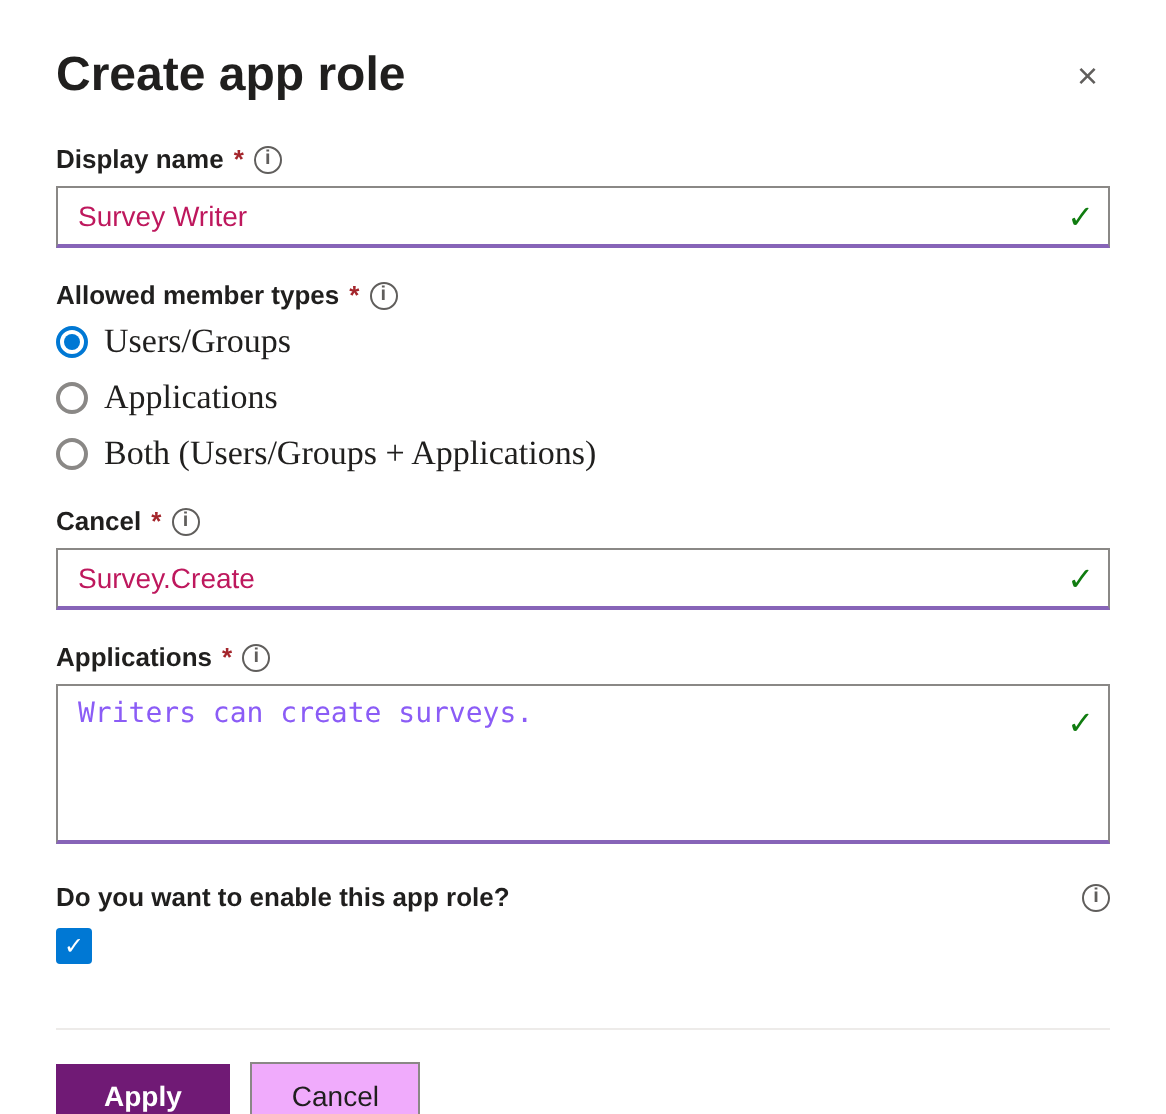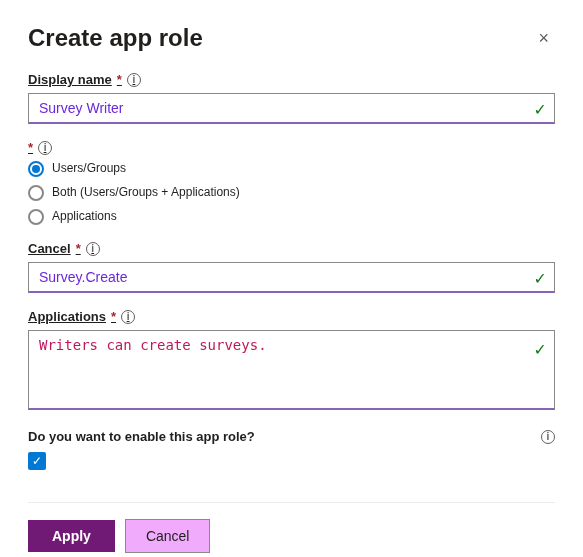--- a/index.html
+++ b/index.html
@@ -50,21 +50,20 @@
       margin-bottom: 16px;
     }
     .field-label {
       display: flex;
       align-items: center;
       gap: 5px;
       margin-bottom: 6px;
       font-weight: 600;
       color: #201f1e;
       font-size: 13px;
-      text-decoration: underline;
     }
     .required-star {
       color: #a4262c;
     }
     .info-icon {
       display: inline-flex;
       align-items: center;
       justify-content: center;
       width: 14px;
       height: 14px;
@@ -75,42 +74,42 @@
       font-weight: 700;
       cursor: default;
       line-height: 1;
     }
     .text-input {
       width: 100%;
       border: 1px solid #8a8886;
       border-bottom: 2px solid #8a8886;
       padding: 6px 30px 6px 10px;
       font-size: 14px;
-      color: #6d28d9;
+      color: #be185d;
       outline: none;
       position: relative;
     }
     .input-wrapper {
       position: relative;
     }
     .input-check {
       position: absolute;
       right: 8px;
       top: 50%;
       transform: translateY(-50%);
       color: #107c10;
       font-size: 16px;
     }
     .textarea-input {
       width: 100%;
       border: 1px solid #8a8886;
       border-bottom: 2px solid #8a8886;
       padding: 6px 30px 6px 10px;
       font-size: 14px;
-      color: #be185d;
+      color: #8b5cf6;
       outline: none;
       resize: none;
       height: 80px;
     }
     .textarea-wrapper {
       position: relative;
     }
     .textarea-check {
       position: absolute;
       right: 8px;
@@ -128,24 +127,26 @@
       border-bottom: 2px solid #8764b8;
     }
     .radio-group {
       display: flex;
       flex-direction: column;
       gap: 8px;
       margin-top: 4px;
     }
     .radio-item {
       display: flex;
+      align-items: center;
       gap: 8px;
       cursor: pointer;
-      font-size: 12px;
-      color: #201f1e;
+      font-size: 17px;
+      color: #201f1e;
+      font-family: Liberation Serif, serif;
     }
     .radio-custom {
       width: 16px;
       height: 16px;
       border-radius: 50%;
       border: 2px solid #8a8886;
       display: flex;
       align-items: center;
       justify-content: center;
       flex-shrink: 0;
@@ -236,37 +237,38 @@
         <span class="info-icon">i</span>
       </div>
       <div class="input-wrapper">
         <input class="text-input input-active" type="text" value="Survey Writer" style="">
         <span class="input-check">✓</span>
       </div>
     </div>
 
     <div class="field-group">
       <div class="field-label">
+        <span>Allowed member types</span>
         <span class="required-star">*</span>
         <span class="info-icon">i</span>
       </div>
       <div class="radio-group">
         <label class="radio-item">
           <div class="radio-custom checked">
             <div class="radio-dot"></div>
           </div>
           <span>Users/Groups</span>
         </label>
         <label class="radio-item">
           <div class="radio-custom"></div>
-          <span>Both (Users/Groups + Applications)</span>
+          <span>Applications</span>
         </label>
         <label class="radio-item">
           <div class="radio-custom"></div>
-          <span>Applications</span>
+          <span>Both (Users/Groups + Applications)</span>
         </label>
       </div>
     </div>
 
     <div class="field-group">
       <div class="field-label">
         <span>Cancel</span>
         <span class="required-star">*</span>
         <span class="info-icon">i</span>
       </div>

